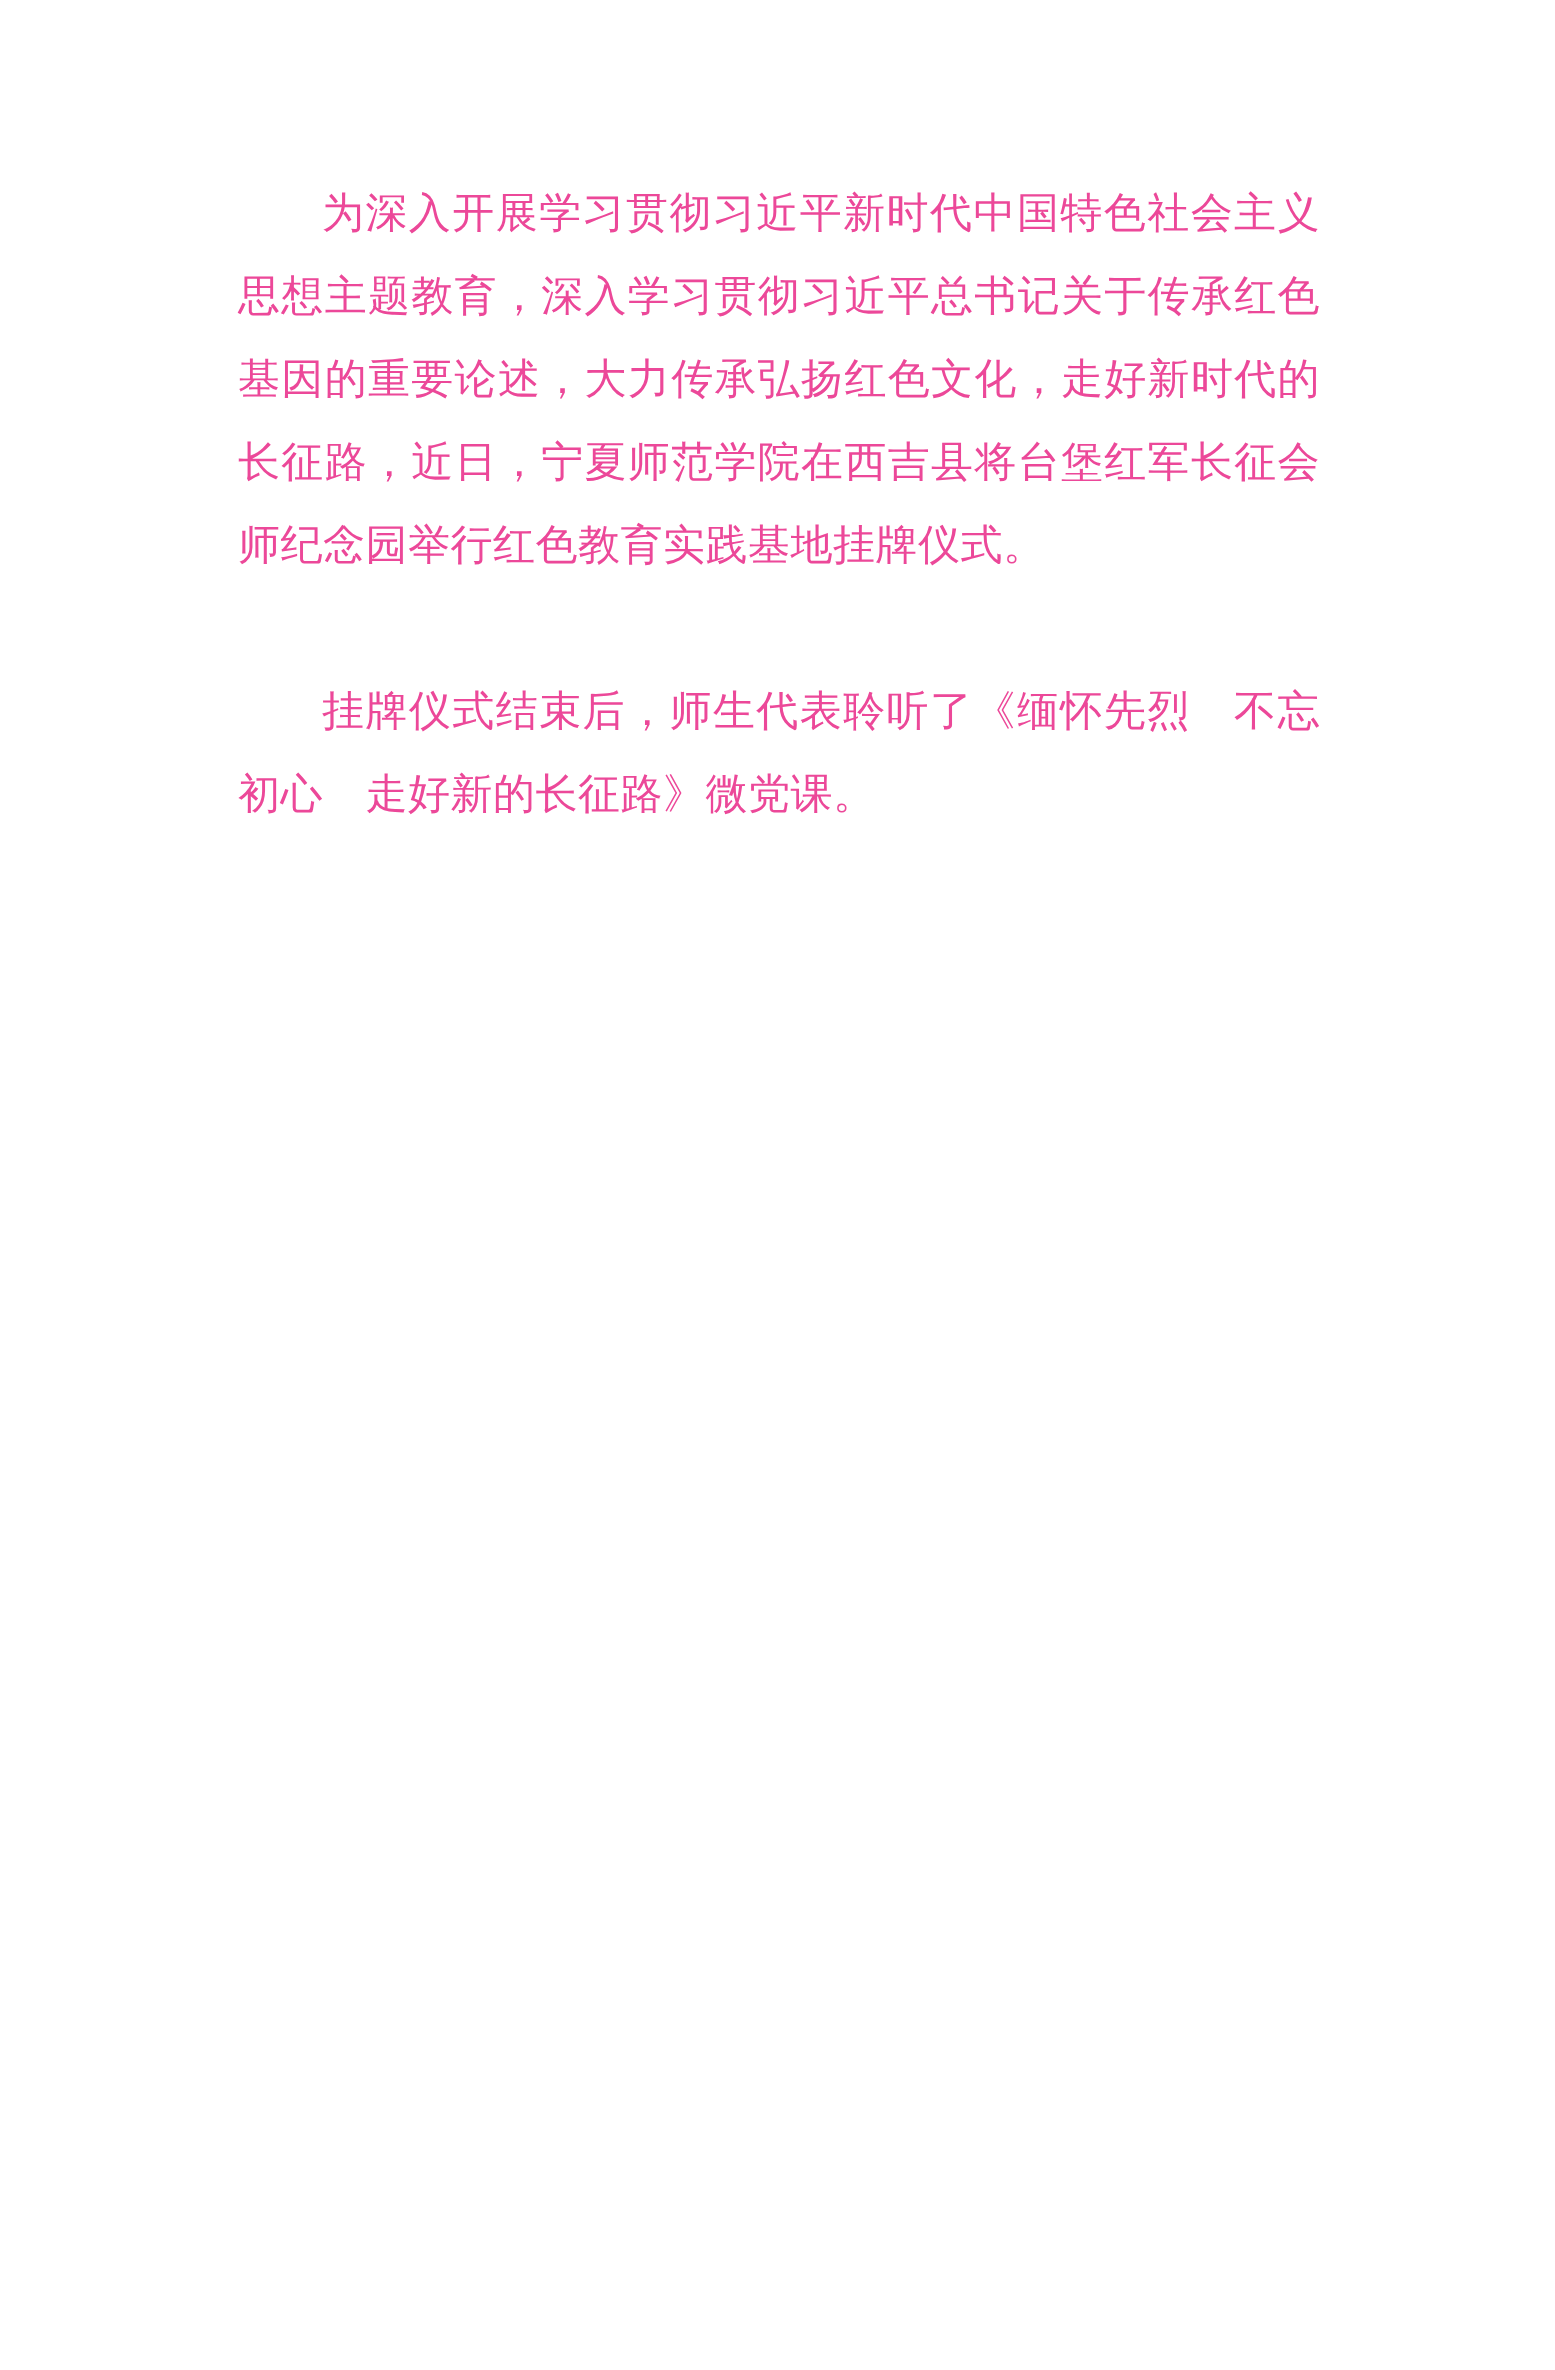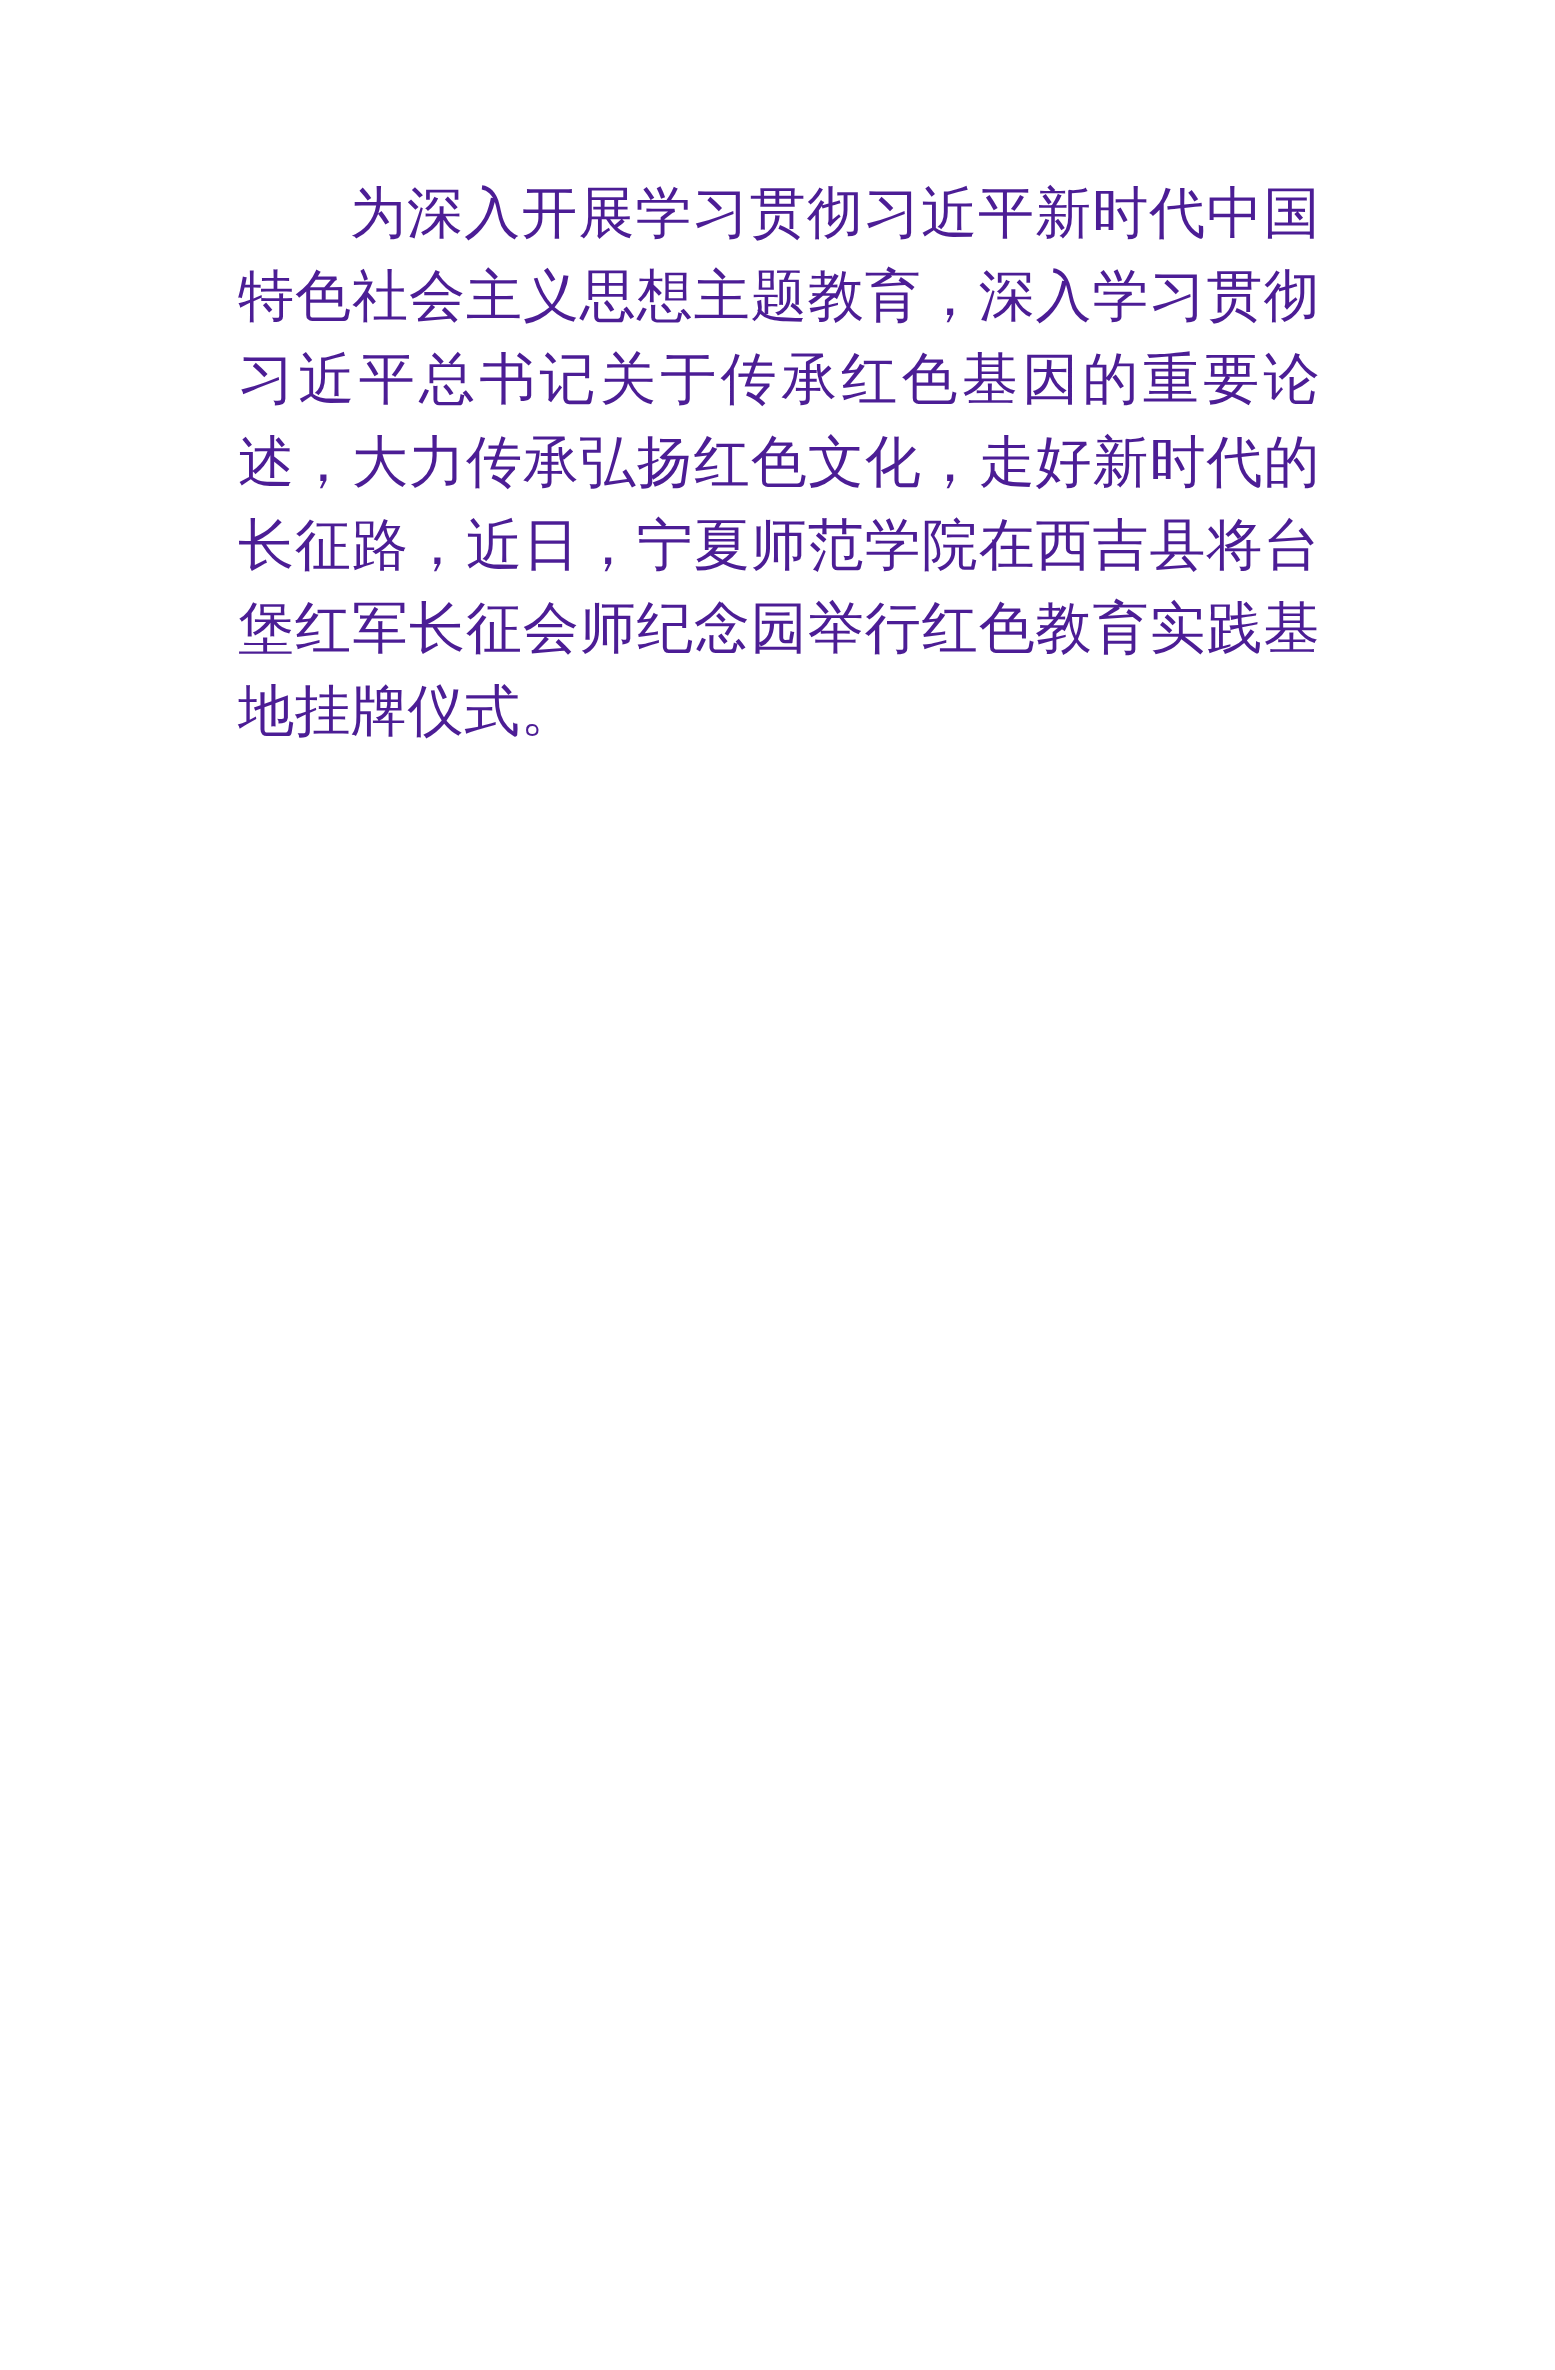--- a/index.html
+++ b/index.html
@@ -16,33 +16,34 @@
     padding: 171px 235px 0 238px;
     overflow: hidden;
   }
   .article {
     width: 1082px;
   }
   .para {
     margin: 0 0 83px 0;
     font-family: "Liberation Sans", "DejaVu Sans", sans-serif;
     font-weight: 300;
-    font-size: 56px;
+    font-size: 42px;
     line-height: 83px;
-    color: #4c1d95;
+    color: #ec4899;
     text-align: justify;
     text-indent: 2em;
     letter-spacing: 0.5px;
     word-break: break-all;
   }
   .para:last-child {
     margin-bottom: 0;
   }
 </style>
 </head>
 <body>
 
 <div class="page">
   <div class="article">
     <p class="para">为深入开展学习贯彻习近平新时代中国特色社会主义思想主题教育，深入学习贯彻习近平总书记关于传承红色基因的重要论述，大力传承弘扬红色文化，走好新时代的长征路，近日，宁夏师范学院在西吉县将台堡红军长征会师纪念园举行红色教育实践基地挂牌仪式。</p>
+    <p class="para">挂牌仪式结束后，师生代表聆听了《缅怀先烈　不忘初心　走好新的长征路》微党课。</p>
   </div>
 </div>
 
 
 </body></html>

